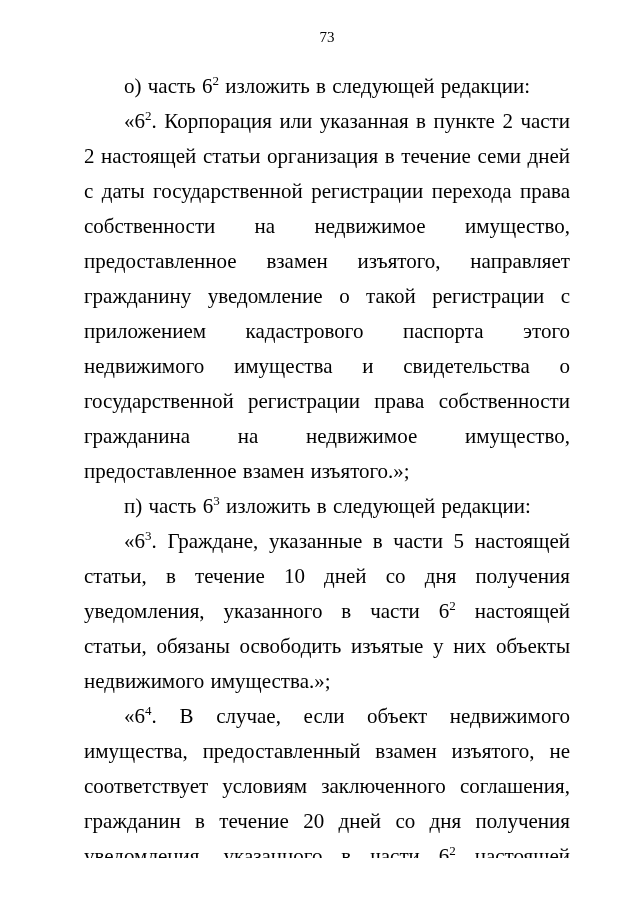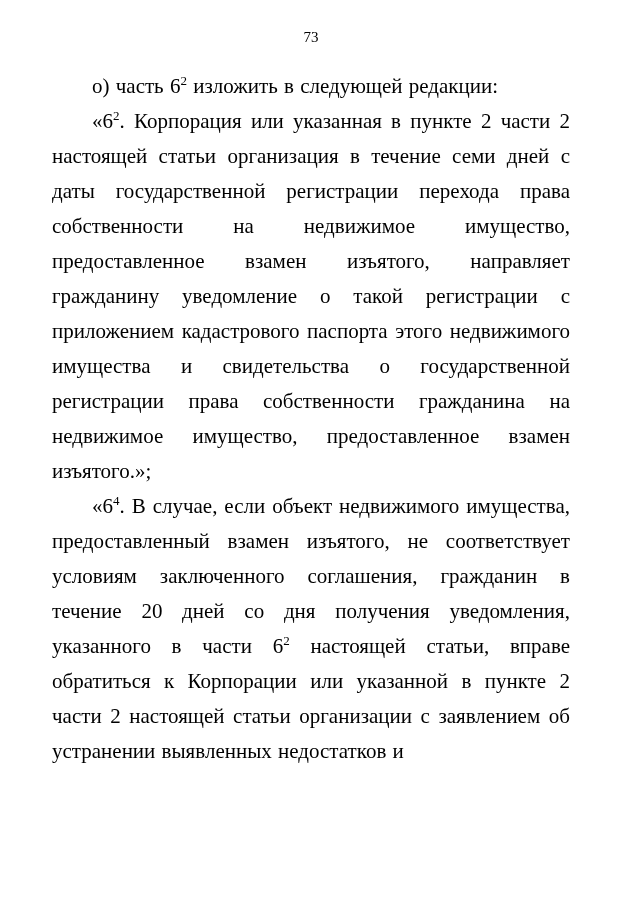--- a/index.html
+++ b/index.html
@@ -8,21 +8,21 @@
     background: #ffffff;
   }
   .page {
     position: relative;
     width: 640px;
     height: 858px;
     box-sizing: border-box;
     background: #ffffff;
     color: #000000;
     font-family: "Liberation Serif", "DejaVu Serif", serif;
-    padding: 30px 70px 0 52px;
+    padding: 30px 70px 0 84px;
     overflow: hidden;
   }
   .page-number {
     text-align: center;
     font-size: 15px;
     line-height: 1;
     margin: 0 0 24px 0;
   }
   .doc-body p.para {
     margin: 0;
@@ -40,15 +40,17 @@
   }
 </style>
 </head>
 <body>
 
 <div class="page">
   <div class="page-number">73</div>
   <div class="doc-body">
       <p class="para">о) часть 6<sup>2</sup> изложить в следующей редакции:</p>
       <p class="para">«6<sup>2</sup>. Корпорация или указанная в пункте 2 части 2 настоящей статьи организация в течение семи дней с даты государственной регистрации перехода права собственности на недвижимое имущество, предоставленное взамен изъятого, направляет гражданину уведомление о такой регистрации с приложением кадастрового паспорта этого недвижимого имущества и свидетельства о государственной регистрации права собственности гражданина на недвижимое имущество, предоставленное взамен изъятого.»;</p>
+      <p class="para">п) часть 6<sup>3</sup> изложить в следующей редакции:</p>
+      <p class="para">«6<sup>3</sup>. Граждане, указанные в части 5 настоящей статьи, в течение 10 дней со дня получения уведомления, указанного в части 6<sup>2</sup> настоящей статьи, обязаны освободить изъятые у них объекты недвижимого имущества.»;</p>
       <p class="para">«6<sup>4</sup>. В случае, если объект недвижимого имущества, предоставленный взамен изъятого, не соответствует условиям заключенного соглашения, гражданин в течение 20 дней со дня получения уведомления, указанного в части 6<sup>2</sup> настоящей статьи, вправе обратиться к Корпорации или указанной в пункте 2 части 2 настоящей статьи организации с заявлением об устранении выявленных недостатков и</p>
     </div>
 </div>
 
 </body></html>

